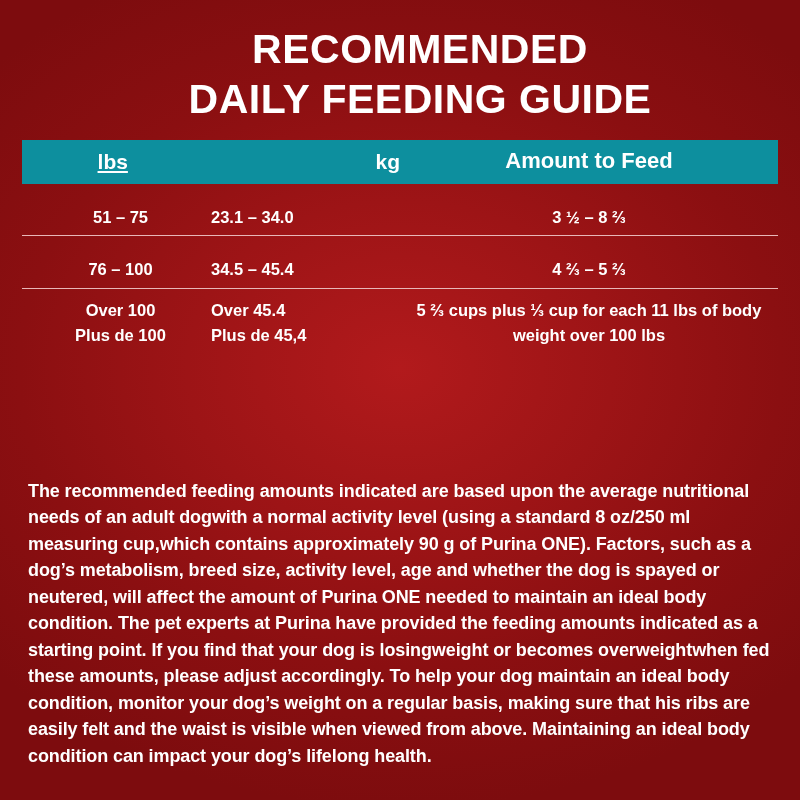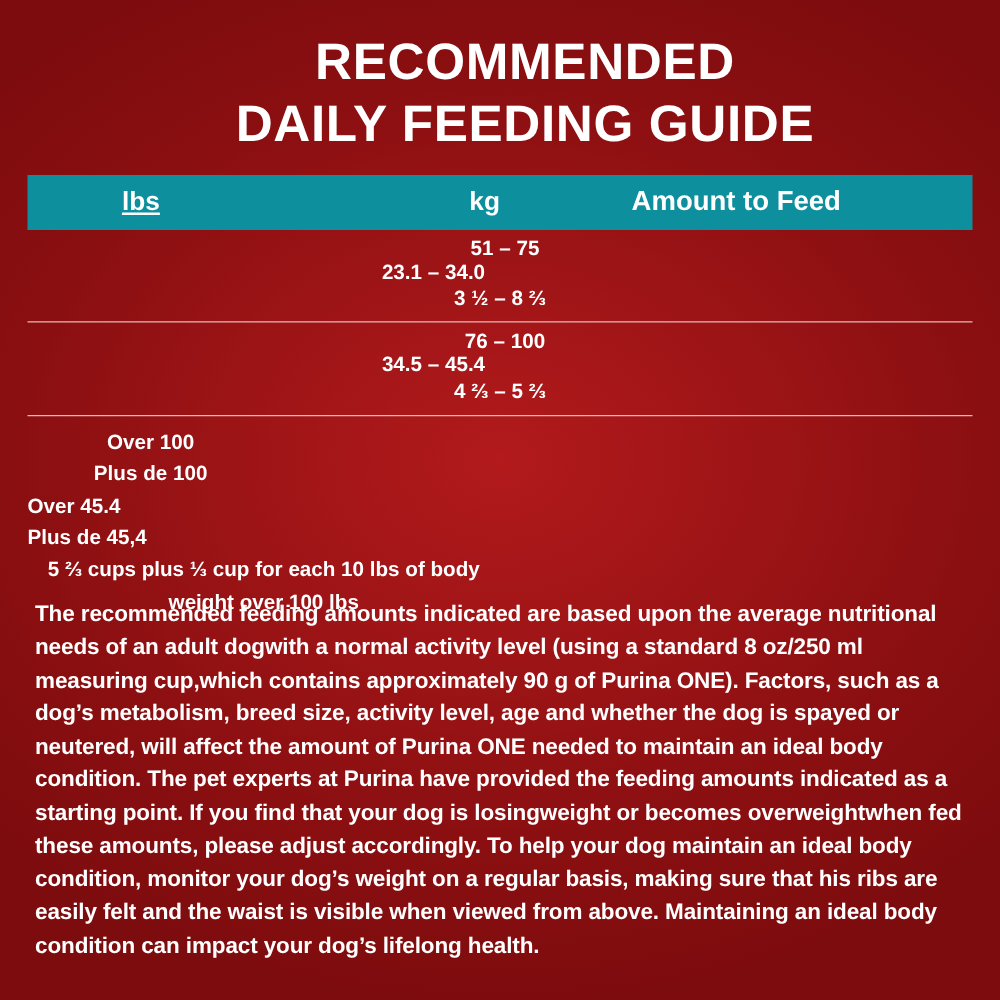--- a/index.html
+++ b/index.html
@@ -78,22 +78,21 @@
     font-size: 21px;
     font-weight: bold;
     margin-top: 2px;
     text-align: center;
     padding-left: 6px;
   }
   .row {
     display: flex;
     align-items: center;
     border-bottom: 1.5px solid #e8b7b8;
-    padding: 6px 0 7px 0;
-    flex-direction: column;
+    padding: 22px 0 7px 0;
   }
   .row.last {
     border-bottom: none;
     align-items: flex-start;
     padding-top: 9px;
   }
   .cell-lbs {
     width: 25%;
     text-align: center;
     font-size: 16.5px;
@@ -168,21 +167,21 @@
     <div class="row last">
       <div class="cell-lbs cell-stack">
         <div>Over 100</div>
         <div>Plus de 100</div>
       </div>
       <div class="cell-kg cell-stack">
         <div>Over 45.4</div>
         <div>Plus de 45,4</div>
       </div>
       <div class="cell-cups cell-stack">
-        <div>5 ⅔ cups plus ⅓ cup for each 10 lbs of body</div>
+        <div>5 ⅔ cups plus ⅓ cup for each 11 lbs of body</div>
         <div>weight over 100 lbs</div>
       </div>
     </div>
 
   </div>
 
   <div class="body-text">The recommended feeding amounts indicated are based upon the average nutritional needs of an adult dogwith a normal activity level (using a standard 8 oz/250 ml measuring cup,which contains approximately 90 g of Purina ONE). Factors, such as a dog’s metabolism, breed size, activity level, age and whether the dog is spayed or neutered, will affect the amount of Purina ONE needed to maintain an ideal body condition. The pet experts at Purina have provided the feeding amounts indicated as a starting point. If you find that your dog is losingweight or becomes overweightwhen fed these amounts, please adjust accordingly. To help your dog maintain an ideal body condition, monitor your dog’s weight on a regular basis, making sure that his ribs are easily felt and the waist is visible when viewed from above. Maintaining an ideal body condition can impact your dog’s lifelong health.</div>
 
 </div>
 

